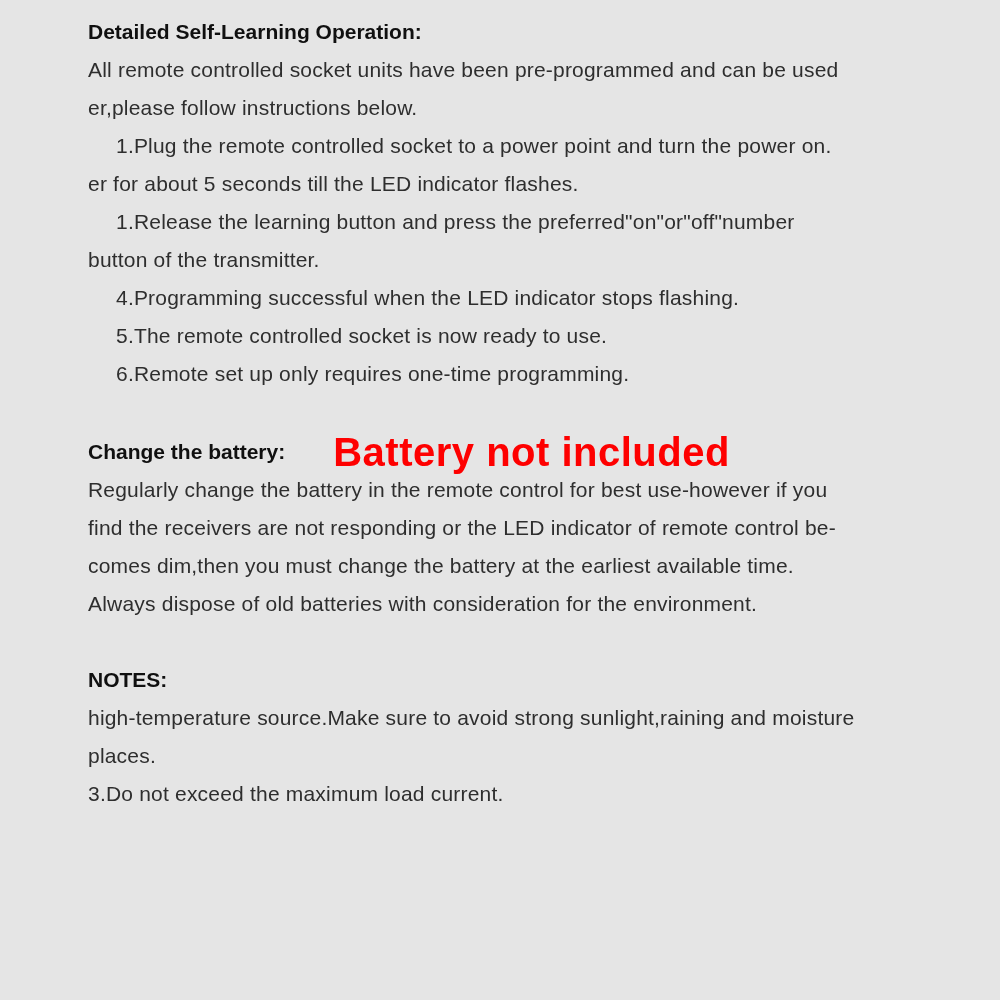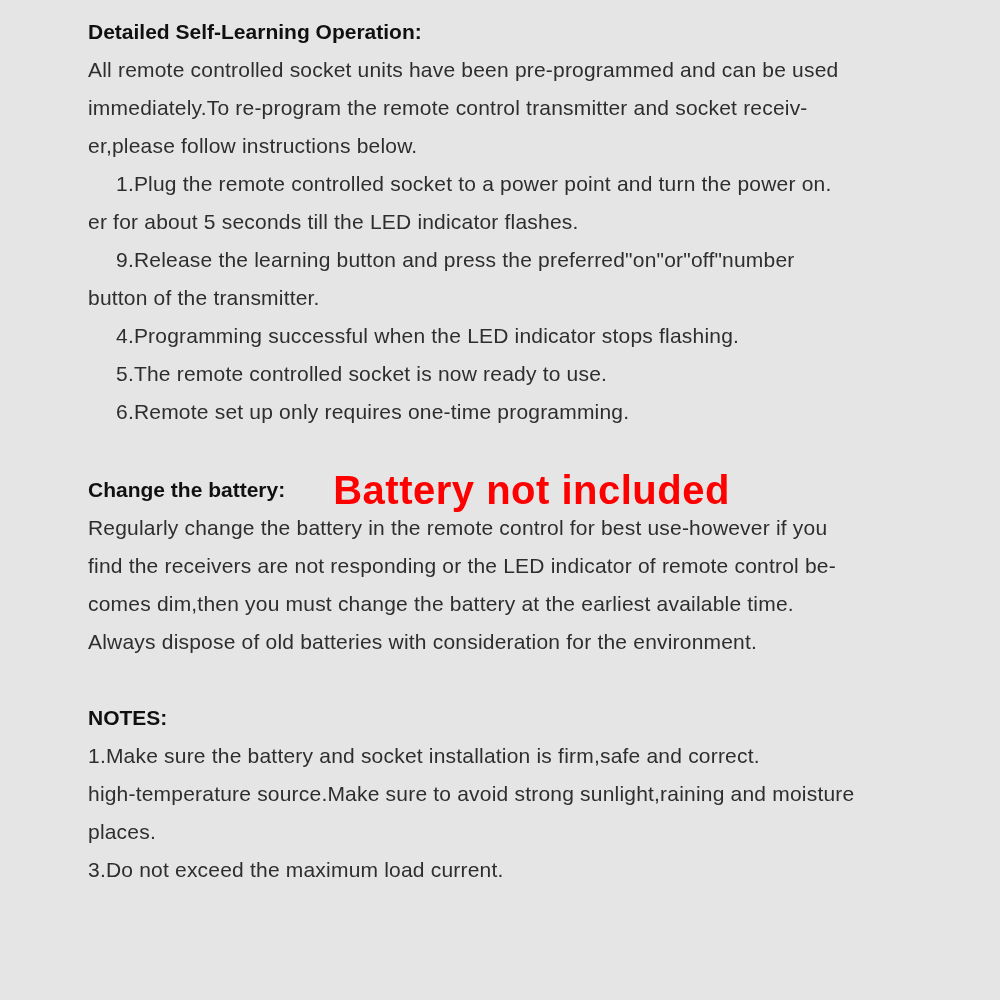--- a/index.html
+++ b/index.html
@@ -58,26 +58,25 @@
   }
 </style>
 </head>
 <body>
 
 <div class="page">
 
   <div class="line heading">Detailed Self-Learning Operation:</div>
 
   <div class="line">All remote controlled socket units have been pre-programmed and can be used</div>
-  <div class="line">immediately.To re-program the remote control transmitter and socket receiv-</div>
   <div class="line">er,please follow instructions below.</div>
 
   <div class="line indent">1.Plug the remote controlled socket to a power point and turn the power on.</div>
   <div class="line">er for about 5 seconds till the LED indicator flashes.</div>
-  <div class="line indent">9.Release the learning button and press the preferred"on"or"off"number</div>
+  <div class="line indent">1.Release the learning button and press the preferred"on"or"off"number</div>
   <div class="line">button of the transmitter.</div>
   <div class="line indent">4.Programming successful when the LED indicator stops flashing.</div>
   <div class="line indent">5.The remote controlled socket is now ready to use.</div>
   <div class="line indent">6.Remote set up only requires one-time programming.</div>
 
   <div class="spacer-lg"></div>
 
   <div class="battery-row">
     <span class="heading-inline">Change the battery:</span>
     <span class="red-warning">Battery not included</span>
@@ -85,18 +84,17 @@
 
   <div class="line">Regularly change the battery in the remote control for best use-however if you</div>
   <div class="line">find the receivers are not responding or the LED indicator of remote control be-</div>
   <div class="line">comes dim,then you must change the battery at the earliest available time.</div>
   <div class="line">Always dispose of old batteries with consideration for the environment.</div>
 
   <div class="spacer-md"></div>
 
   <div class="line heading">NOTES:</div>
 
-  <div class="line">1.Make sure the battery and socket installation is firm,safe and correct.</div>
   <div class="line">high-temperature source.Make sure to avoid strong sunlight,raining and moisture</div>
   <div class="line">places.</div>
   <div class="line">3.Do not exceed the maximum load current.</div>
 
 </div>
 
 </body></html>

